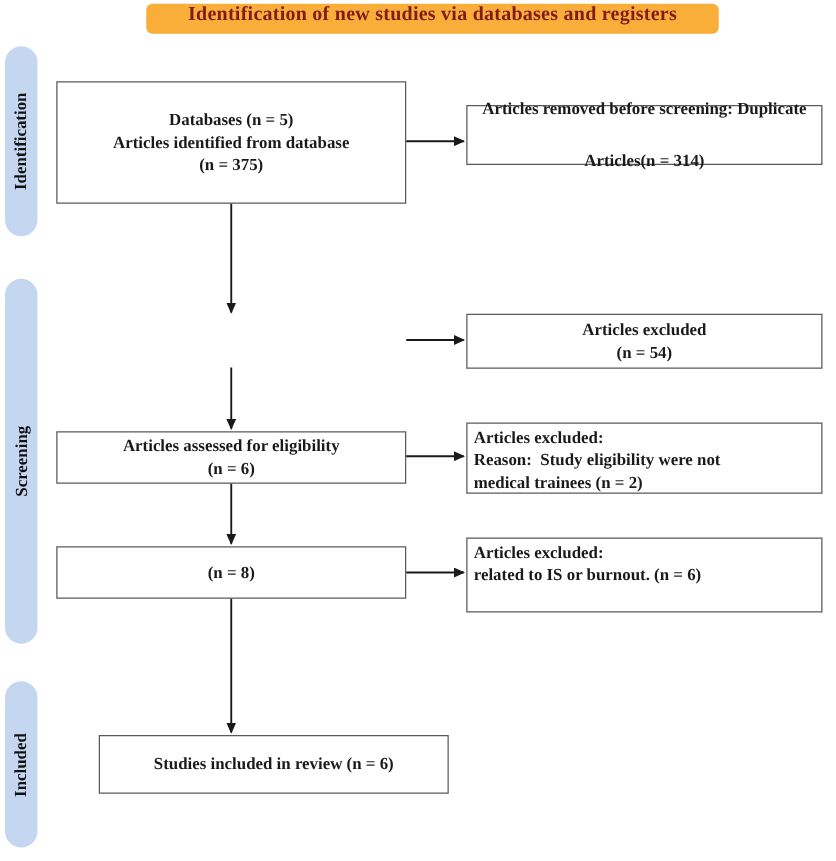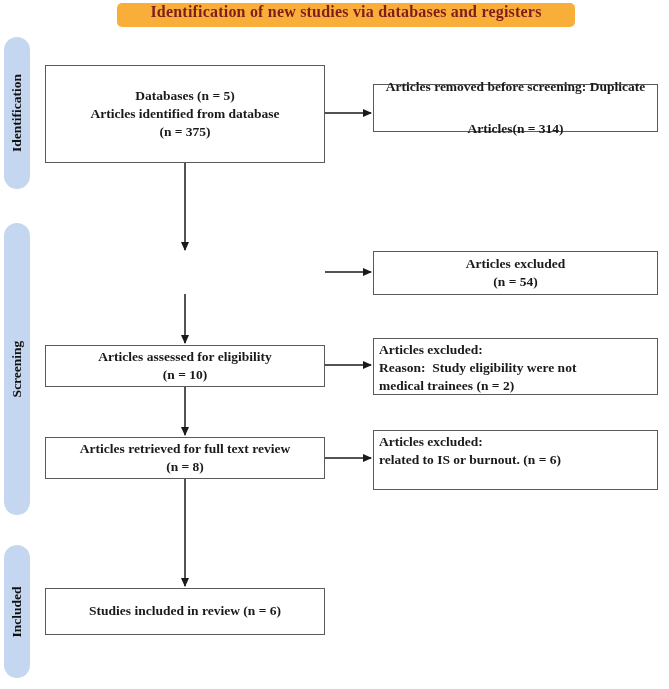--- a/index.html
+++ b/index.html
@@ -69,21 +69,21 @@
   .box.center { text-align: center; padding: 2px 4px; }
   .box.left   { text-align: left;   padding: 2px 4px 2px 5px; justify-content: flex-start; }
 
   .main-col { left: 45px;  width: 280px; }
   .side-col { left: 373px; width: 285px; }
 
   .box-identified { top: 65px;  height: 98px; }
   .box-screened   { top: 252px; height: 42px; }
   .box-assessed   { top: 345px; height: 42px; }
   .box-retrieved  { top: 437px; height: 42px; }
-  .box-included   { top: 588px; height: 47px; }
+  .box-included   { top: 588px; height: 47px; margin-left: 34px; }
 
   .box-removed    { top: 84px;  height: 48px; gap: 23px; }
   .box-excl-title { top: 251px; height: 44px; }
   .box-excl-elig  { top: 338px; height: 57px; }
   .box-excl-full  { top: 430px; height: 60px; }
 
   #arrow-layer {
     position: absolute;
     left: 0; top: 0;
     width: 669px; height: 689px;
@@ -111,25 +111,24 @@
 
   <div class="box center main-col box-identified">
     <div class="line">Databases (n = 5)</div>
     <div class="line">Articles identified from database</div>
     <div class="line">(n = 375)</div>
   </div>
 
 
   <div class="box center main-col box-assessed">
     <div class="line">Articles assessed for eligibility</div>
-    <div class="line">(n = 10)</div>
+    <div class="line">(n = 6)</div>
   </div>
 
   <div class="box center main-col box-retrieved">
-    <div class="line">Articles retrieved for full text review</div>
     <div class="line">(n = 8)</div>
   </div>
 
   <div class="box center main-col box-included">
     <div class="line">Studies included in review (n = 6)</div>
   </div>
 
   <div class="box center side-col box-removed">
     <div class="line">Articles removed before screening: Duplicate</div>
     <div class="line">Articles(n = 314)</div>

